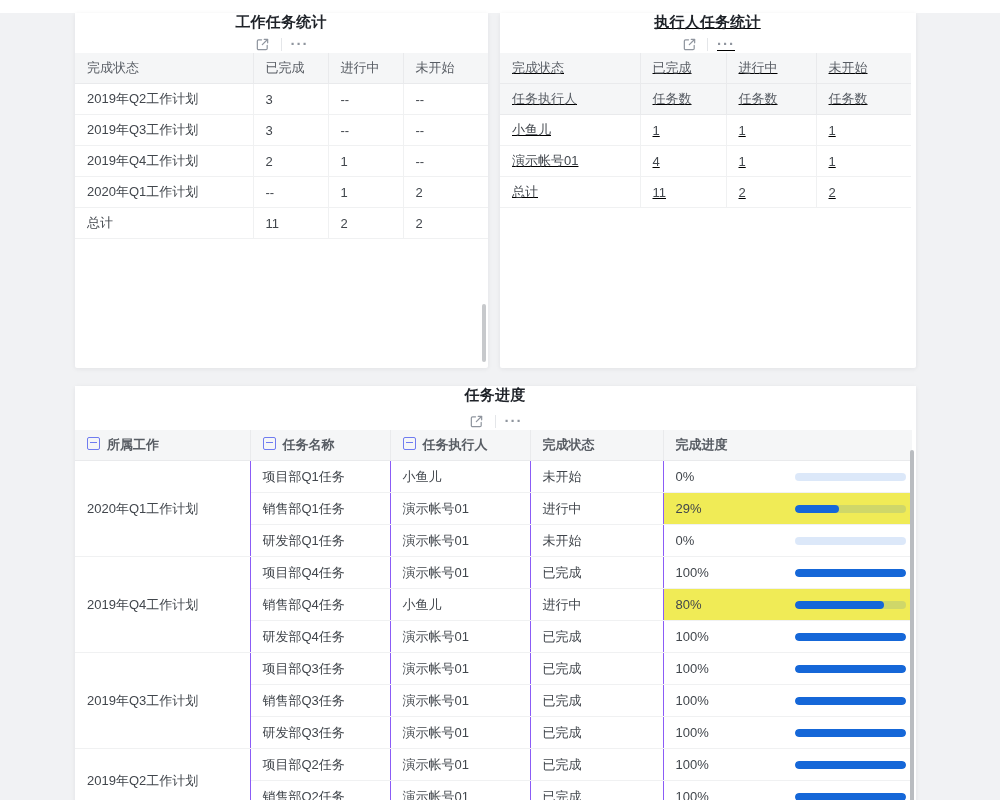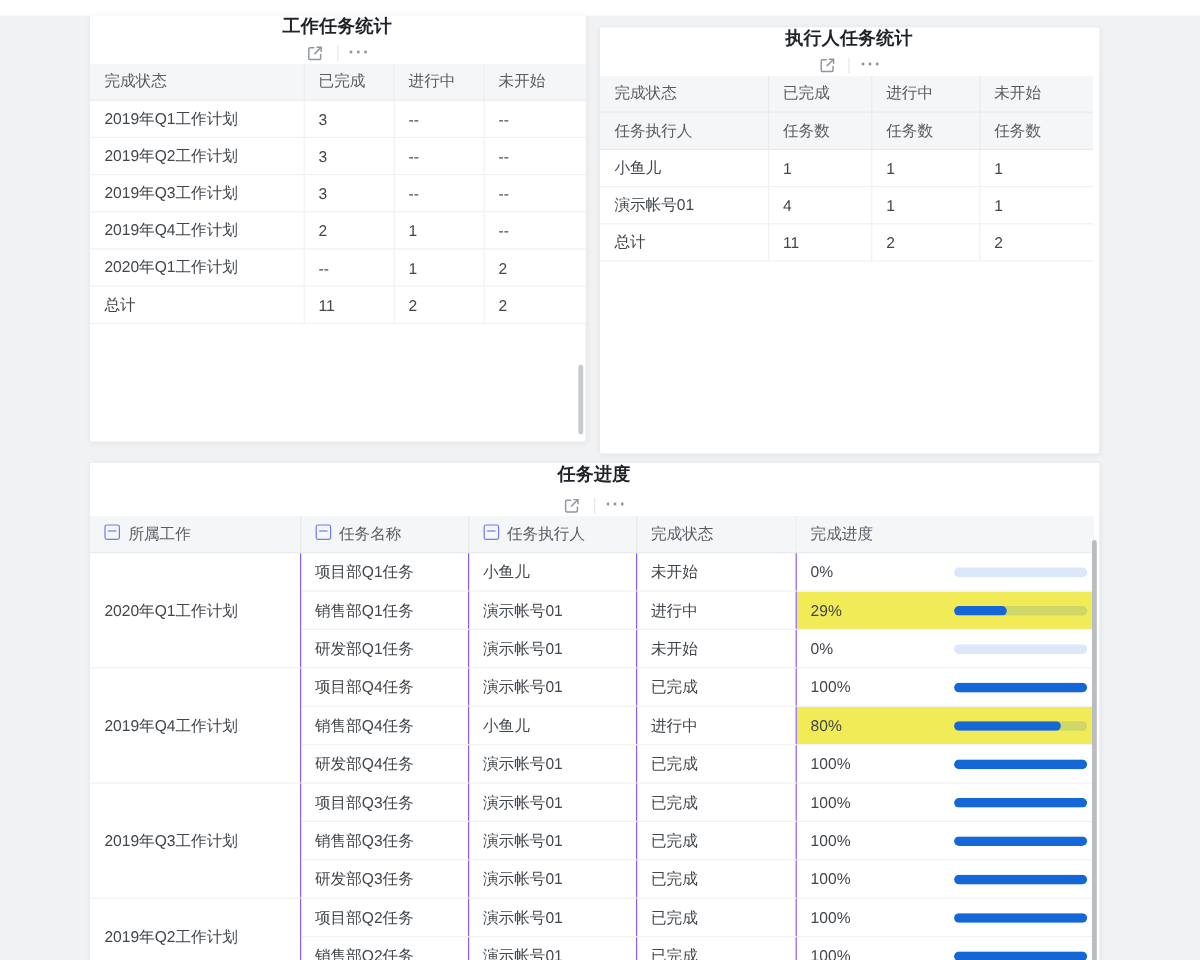--- a/index.html
+++ b/index.html
@@ -7,21 +7,21 @@
     width:1000px;height:800px;overflow:hidden;position:relative;
     background:#f1f2f4;
     font-family:"Liberation Sans","DejaVu Sans",sans-serif;
     -webkit-font-smoothing:antialiased;
   }
   .topbar{position:absolute;top:0;left:0;right:0;height:13px;background:#ffffff;}
 
   .card{position:absolute;background:#ffffff;border-radius:2px;
         box-shadow:0 1px 5px rgba(31,35,41,.07);}
   #card-work{left:75px;top:13px;width:413px;height:355px;}
-  #card-exec{left:500px;top:23px;width:416px;height:355px;}
+  #card-exec{left:500px;top:13px;width:416px;height:355px;text-decoration:underline;}
   #card-progress{left:75px;top:386px;width:841px;height:420px;}
 
   .card-header{display:flex;align-items:center;justify-content:space-between;
                height:40px;padding:0 14px 0 13px;background:#fff;flex-direction:column;}
   #card-progress .card-header{height:44px;}
   .card-title{margin:0;font-size:15px;font-weight:600;color:#1f2329;letter-spacing:.2px;}
   .card-actions{display:flex;align-items:center;gap:9px;}
   .icon-btn{display:inline-flex;align-items:center;justify-content:center;
             width:18px;height:18px;cursor:pointer;color:#8f959e;}
   .icon-btn svg{display:block;}
@@ -38,21 +38,21 @@
   .pivot td{height:30px;font-size:13px;color:#41464c;background:#fff;
             padding:0 6px 0 12px;border-bottom:1px solid #f0f1f2;
             border-right:1px solid #f0f1f2;overflow:hidden;white-space:nowrap;}
   .pivot td:last-child{border-right:none;}
 
   .vthumb{position:absolute;right:2px;width:4px;border-radius:2px;background:#b9bcc0;}
   #card-work .vthumb{bottom:6px;height:58px;background:#c7c9cc;}
   #card-progress .vthumb{top:64px;height:calc(100% - 64px);}
 
   .grid{width:837px;}
-  .grid th{height:30px;background:#f5f6f7;font-weight:400;font-size:13px;color:#585d64;
+  .grid th{height:30px;background:#f5f6f7;font-weight:700;font-size:13px;color:#585d64;
            text-align:left;padding:0 6px 0 12px;border-bottom:1px solid #e9eaec;
            border-right:1px solid #e9eaec;white-space:nowrap;overflow:hidden;}
   .grid th:last-child{border-right:none;}
   .grid td{height:31px;font-size:13px;color:#41464c;background:#fff;
            padding:0 6px 0 12px;border-bottom:1px solid #f0f1f2;
            border-right:1px solid #8b5cf6;white-space:nowrap;overflow:hidden;}
   .grid td:last-child{border-right:none;}
   .group-cell{vertical-align:middle;color:#41464c;background:#fff;padding-left:13px;}
 
   .collapse-box{display:inline-block;position:relative;width:11px;height:11px;
@@ -98,26 +98,20 @@
       </colgroup>
     <thead>
         <tr>
           <th>完成状态</th>
           <th>已完成</th>
           <th>进行中</th>
           <th>未开始</th>
         </tr>
       </thead>
     <tbody>
-        <tr>
-          <td>2019年Q1工作计划</td>
-          <td>3</td>
-          <td>--</td>
-          <td>--</td>
-        </tr>
         <tr>
           <td>2019年Q2工作计划</td>
           <td>3</td>
           <td>--</td>
           <td>--</td>
         </tr>
         <tr>
           <td>2019年Q3工作计划</td>
           <td>3</td>
           <td>--</td>

